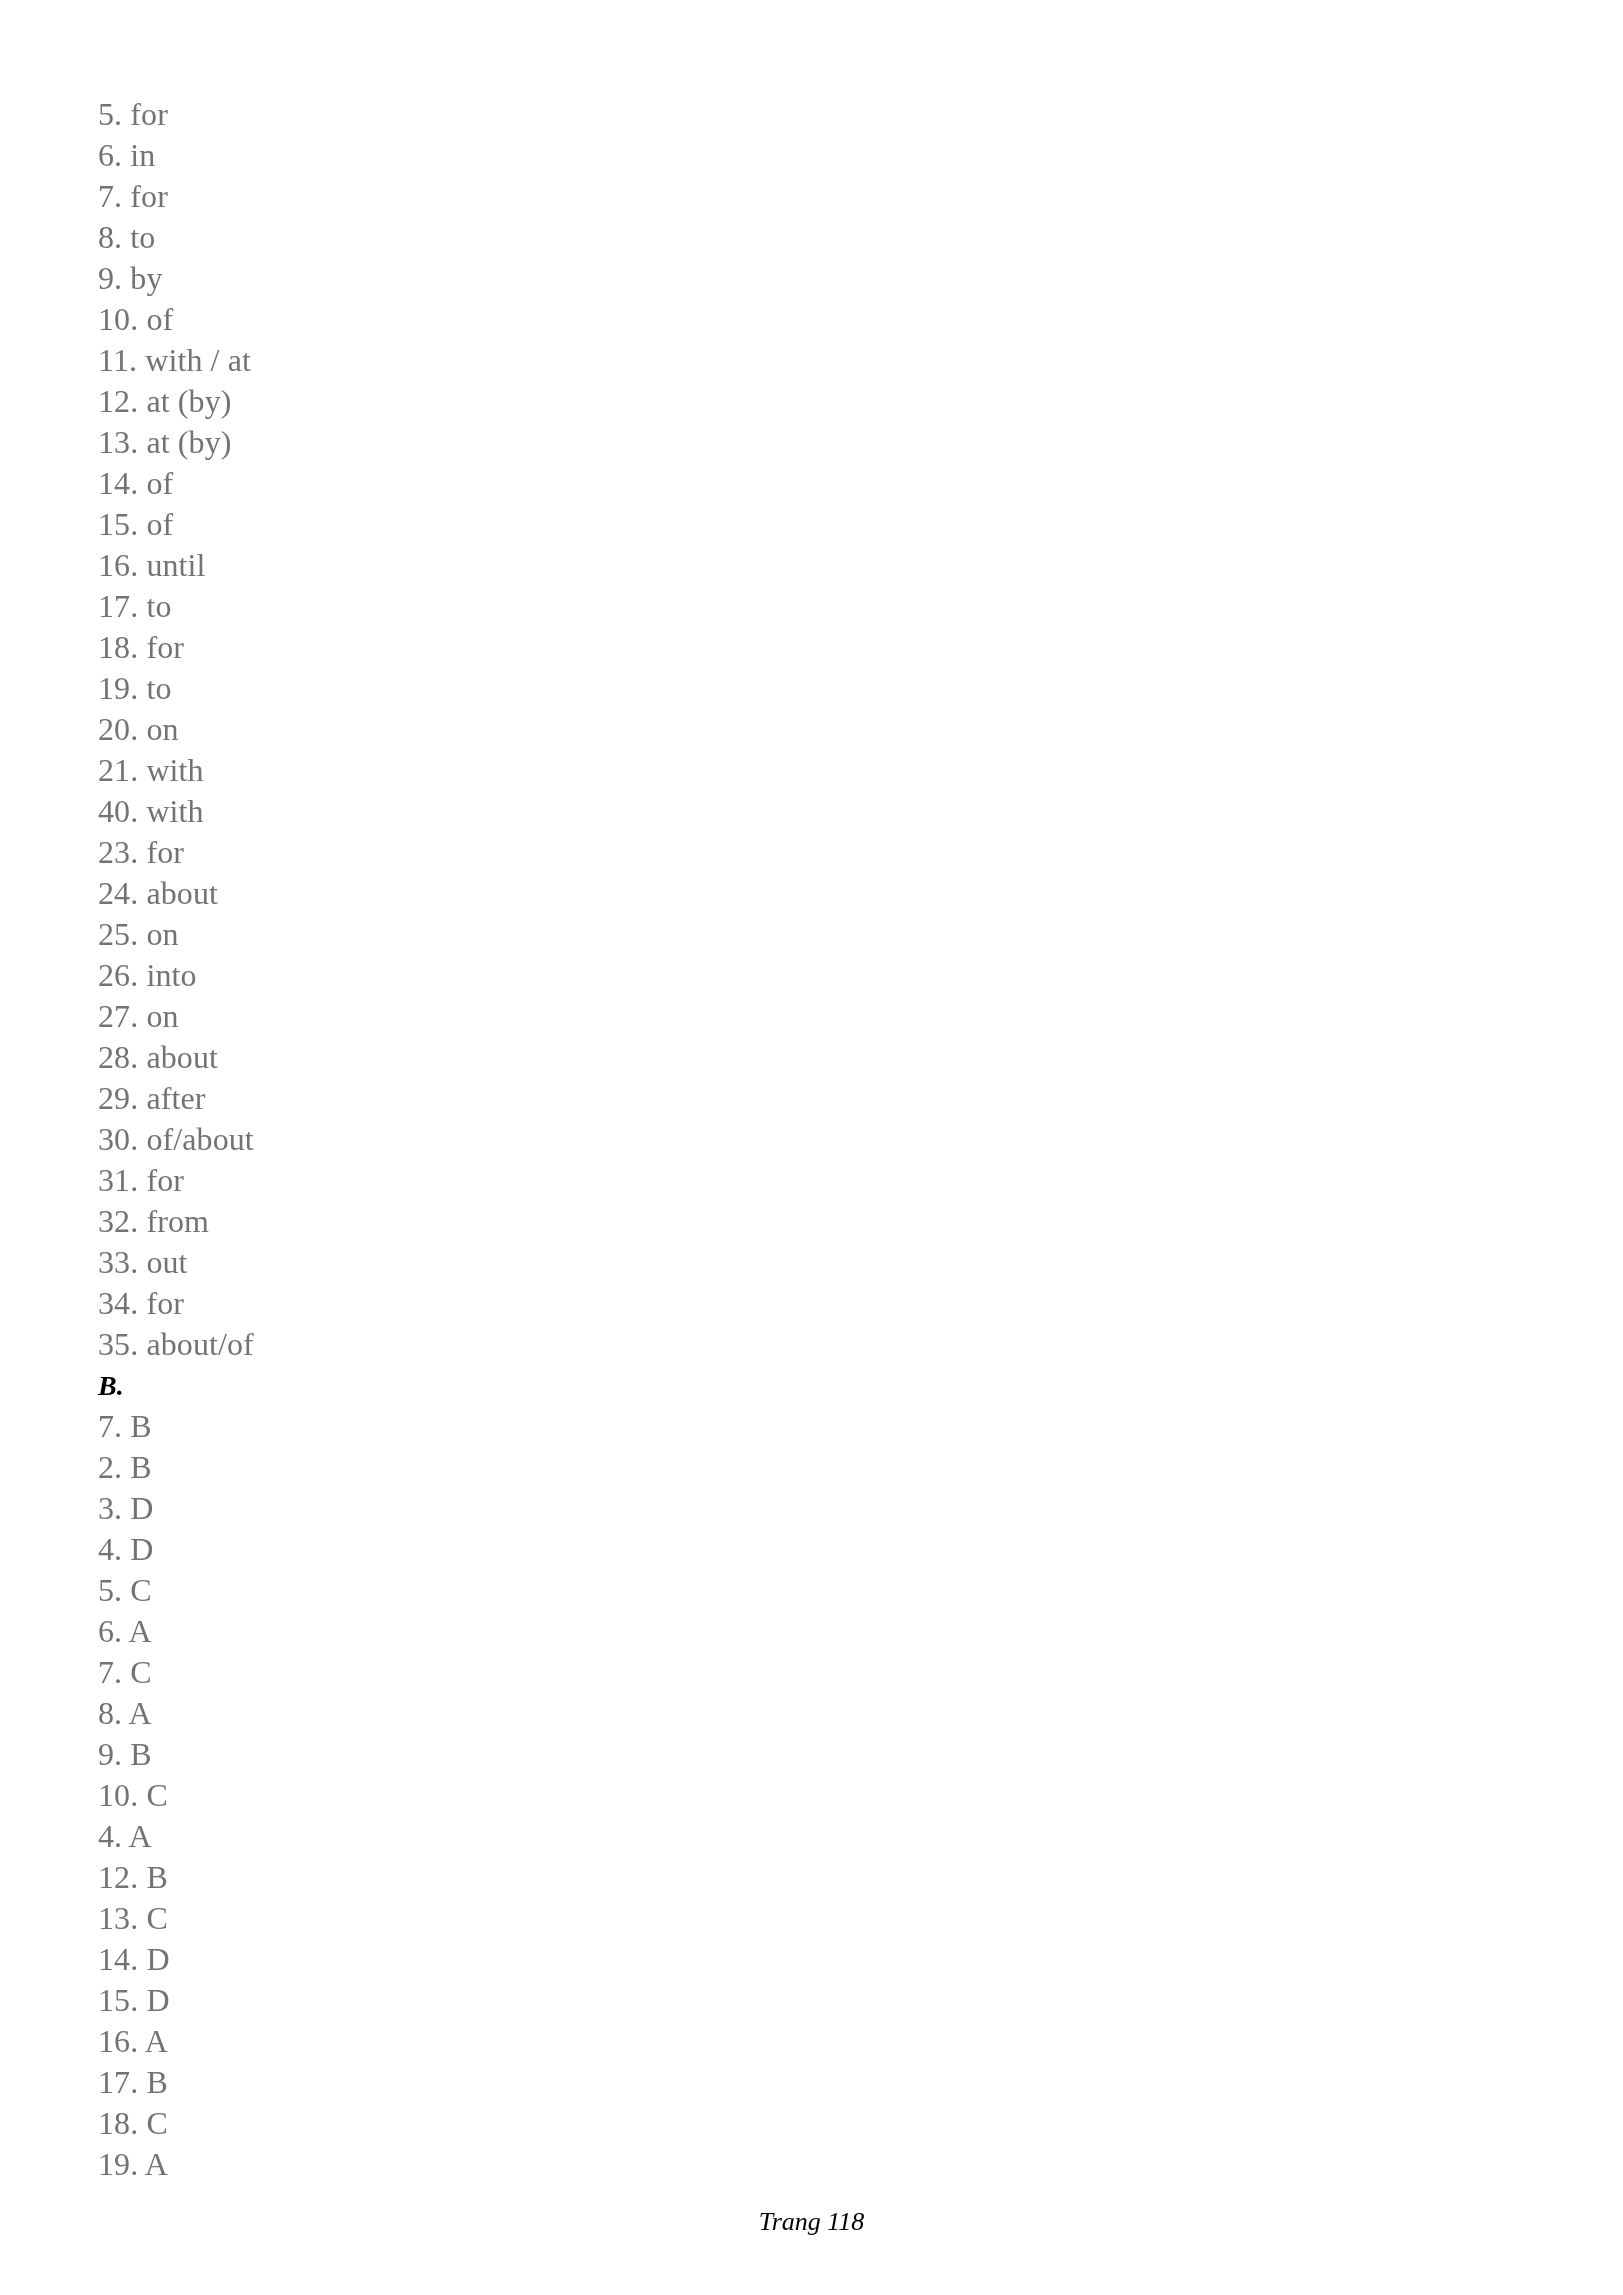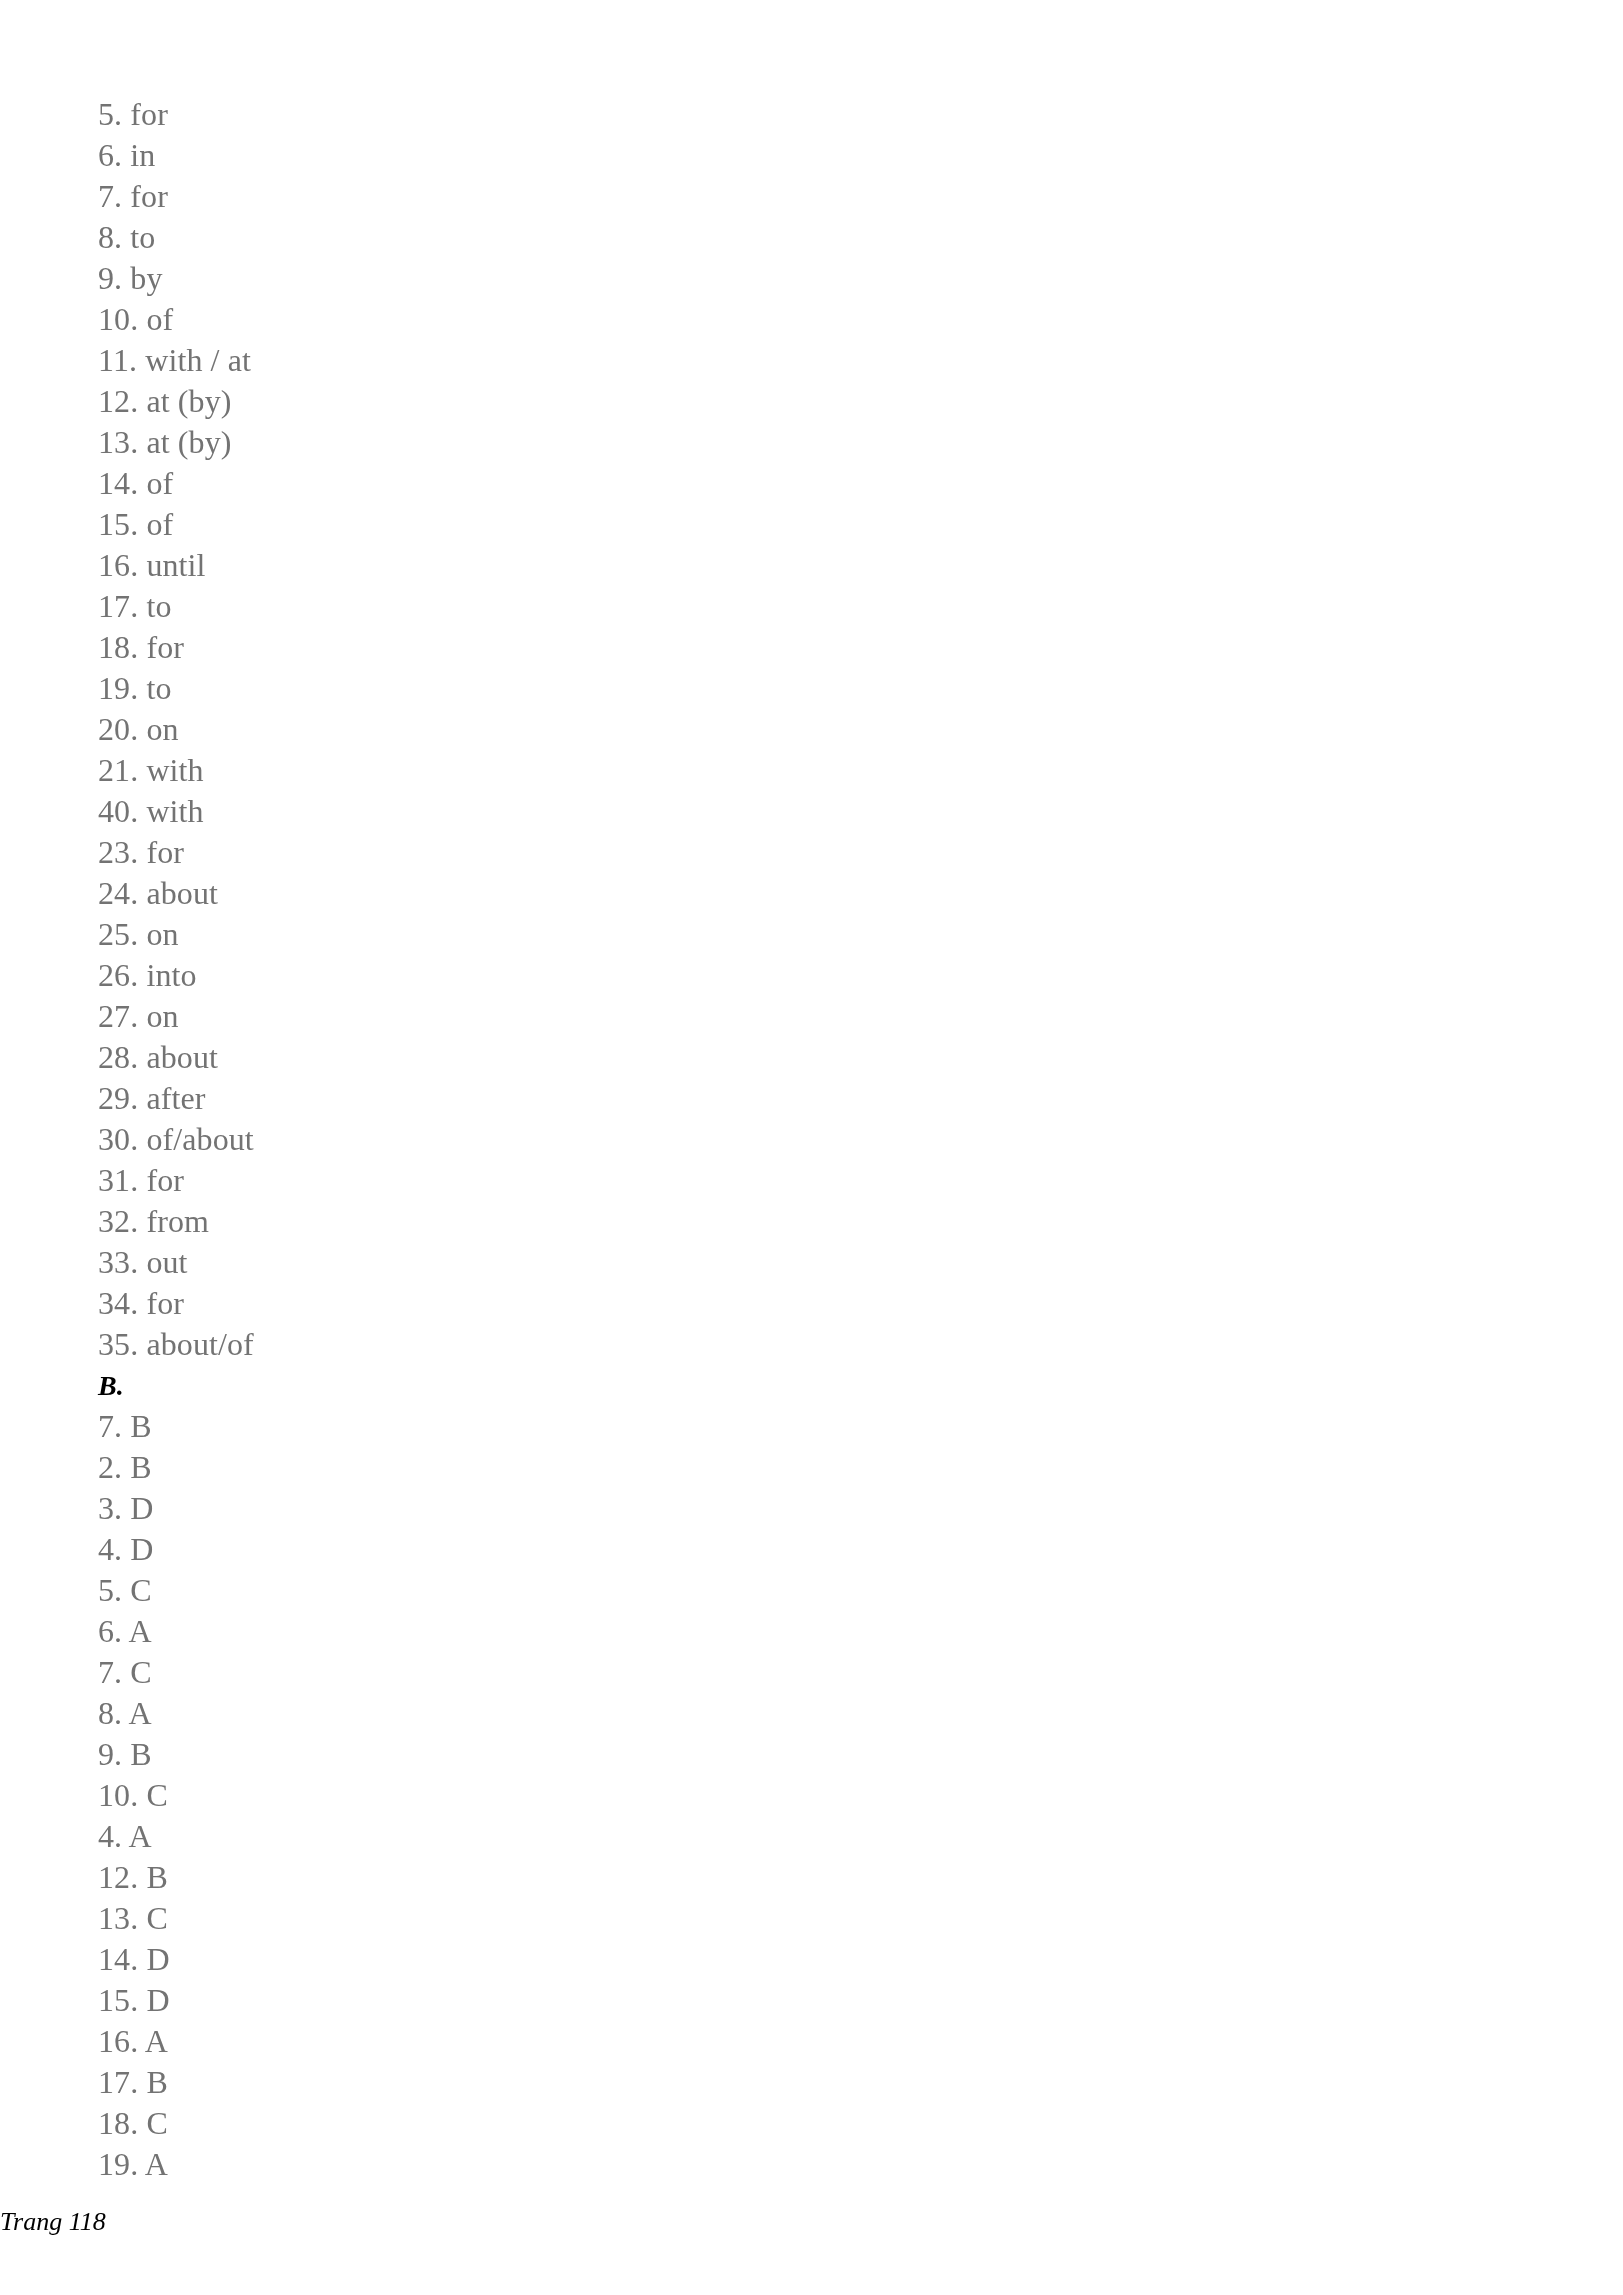--- a/index.html
+++ b/index.html
@@ -48,20 +48,21 @@
     font-family: "Liberation Serif", "DejaVu Serif", serif;
     color: #000000;
     white-space: pre;
   }
 
   .page-footer {
     position: absolute;
     left: 0;
     right: 0;
     top: 2207px;
+    text-align: center;
     font-size: 26px;
     font-style: italic;
     font-family: "Liberation Serif", "DejaVu Serif", serif;
     color: #000000;
   }
 </style>
 </head>
 <body>
 
 <div class="page">

